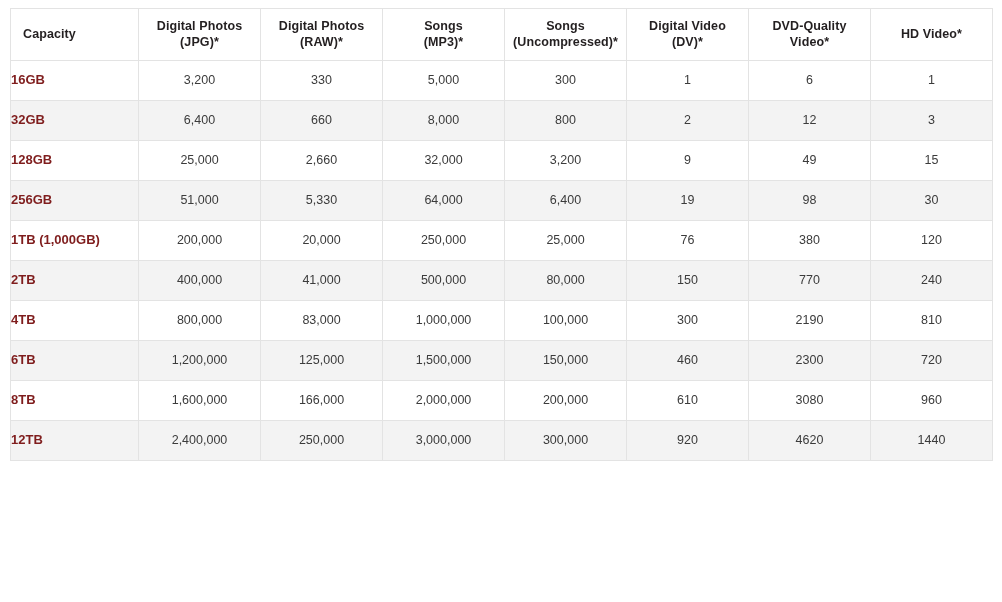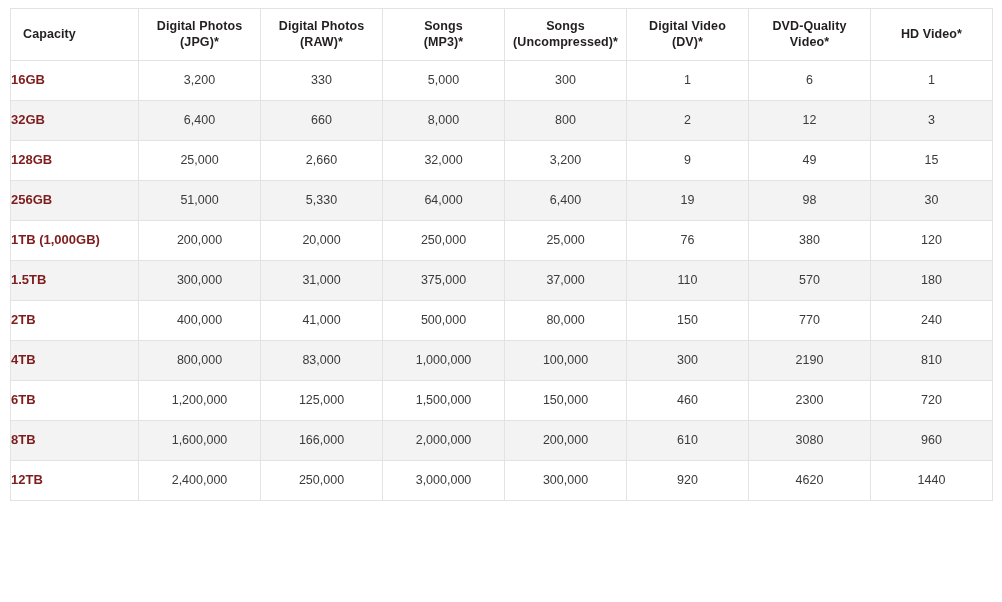--- a/index.html
+++ b/index.html
@@ -140,30 +140,20 @@
           <td class="rowhead">1TB (1,000GB)</td>
           <td>200,000</td>
           <td>20,000</td>
           <td>250,000</td>
           <td>25,000</td>
           <td>76</td>
           <td>380</td>
           <td>120</td>
         </tr>
         <tr>
-          <td class="rowhead">1.5TB</td>
-          <td>300,000</td>
-          <td>31,000</td>
-          <td>375,000</td>
-          <td>37,000</td>
-          <td>110</td>
-          <td>570</td>
-          <td>180</td>
-        </tr>
-        <tr>
           <td class="rowhead">2TB</td>
           <td>400,000</td>
           <td>41,000</td>
           <td>500,000</td>
           <td>80,000</td>
           <td>150</td>
           <td>770</td>
           <td>240</td>
         </tr>
         <tr>

